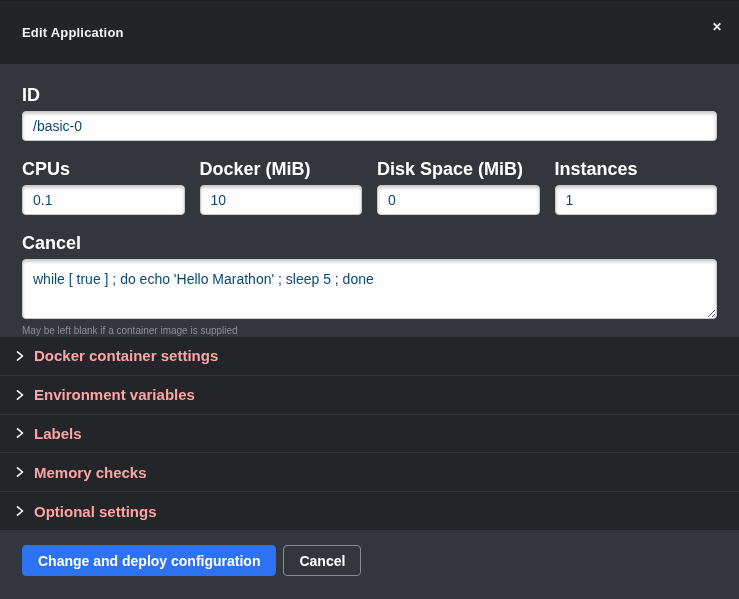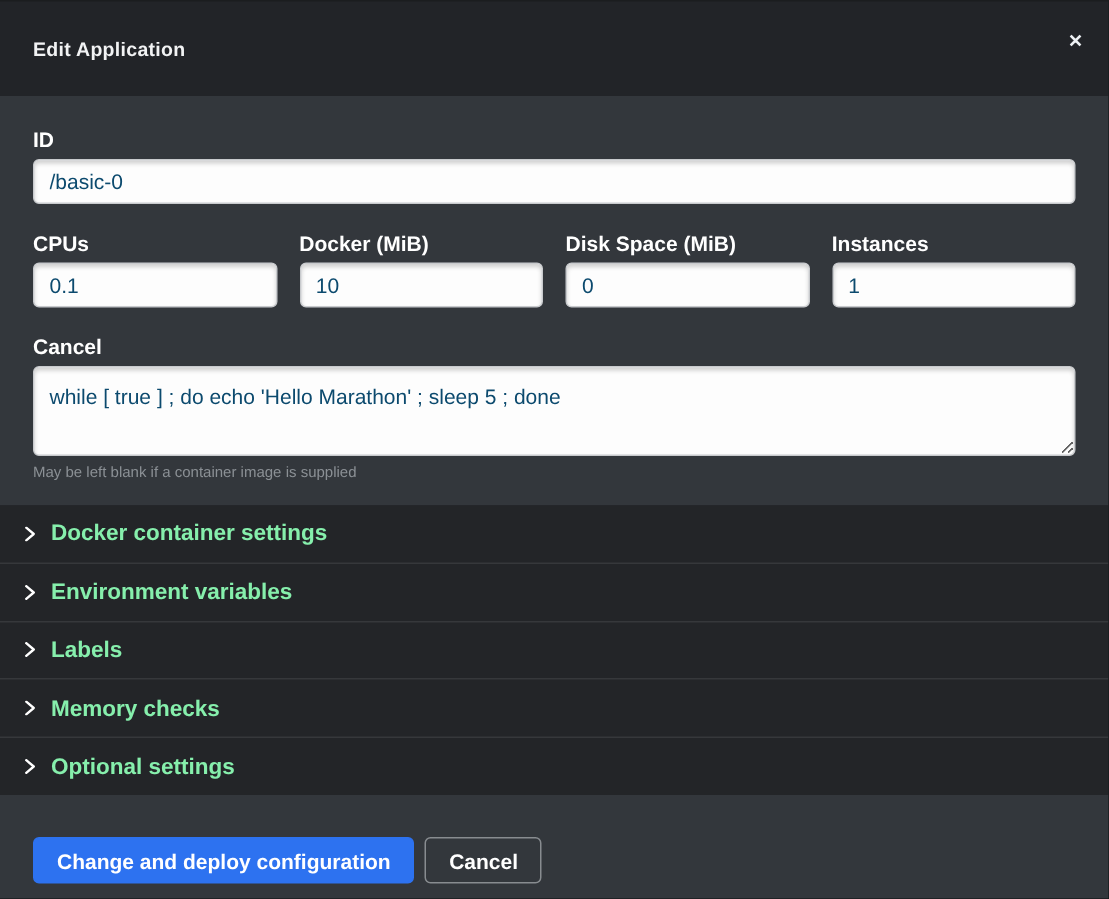--- a/index.html
+++ b/index.html
@@ -41,21 +41,21 @@
   
   .modal-body {
     height: 273px; flex: 0 0 273px;
     background: #33373c;
     padding: 21px 22px 0 22px;
   }
   .form-group { margin-bottom: 18px; }
   .field-label {
     display: block;
     color: #ffffff;
-    font-size: 14px;
+    font-size: 18px;
     font-weight: 700;
     margin-bottom: 5px;
   }
   .text-input, .text-area {
     width: 100%;
     background: #fdfdfd;
     border: 1px solid #c8cacd;
     border-radius: 4px;
     box-shadow: inset 0 2px 3px rgba(0,0,0,0.18);
     color: #0c4a6e;
@@ -95,30 +95,30 @@
   }
   .section-row:not(:last-child) { border-bottom: 1px solid rgba(255,255,255,0.09); }
   .chevron {
     width: 10px; height: 10px;
     margin-right: 9px;
     flex: 0 0 auto;
     display: inline-flex;
   }
   .chevron svg { width: 10px; height: 10px; display: block; }
   .section-label {
-    color: #86efac;
+    color: #fca5a5;
     font-size: 15px;
     font-weight: 700;
   }
 
   
   .modal-footer {
     height: 69px; flex: 0 0 69px;
     background: #33373c;
-    padding: 28px 22px;
+    padding: 15px 22px;
     display: flex; align-items: flex-start; gap: 7px;
   }
   .btn {
     height: 31px;
     padding: 0 15px;
     border-radius: 4px;
     font-family: "Liberation Sans", sans-serif;
     font-size: 14px;
     font-weight: 700;
     cursor: pointer;

